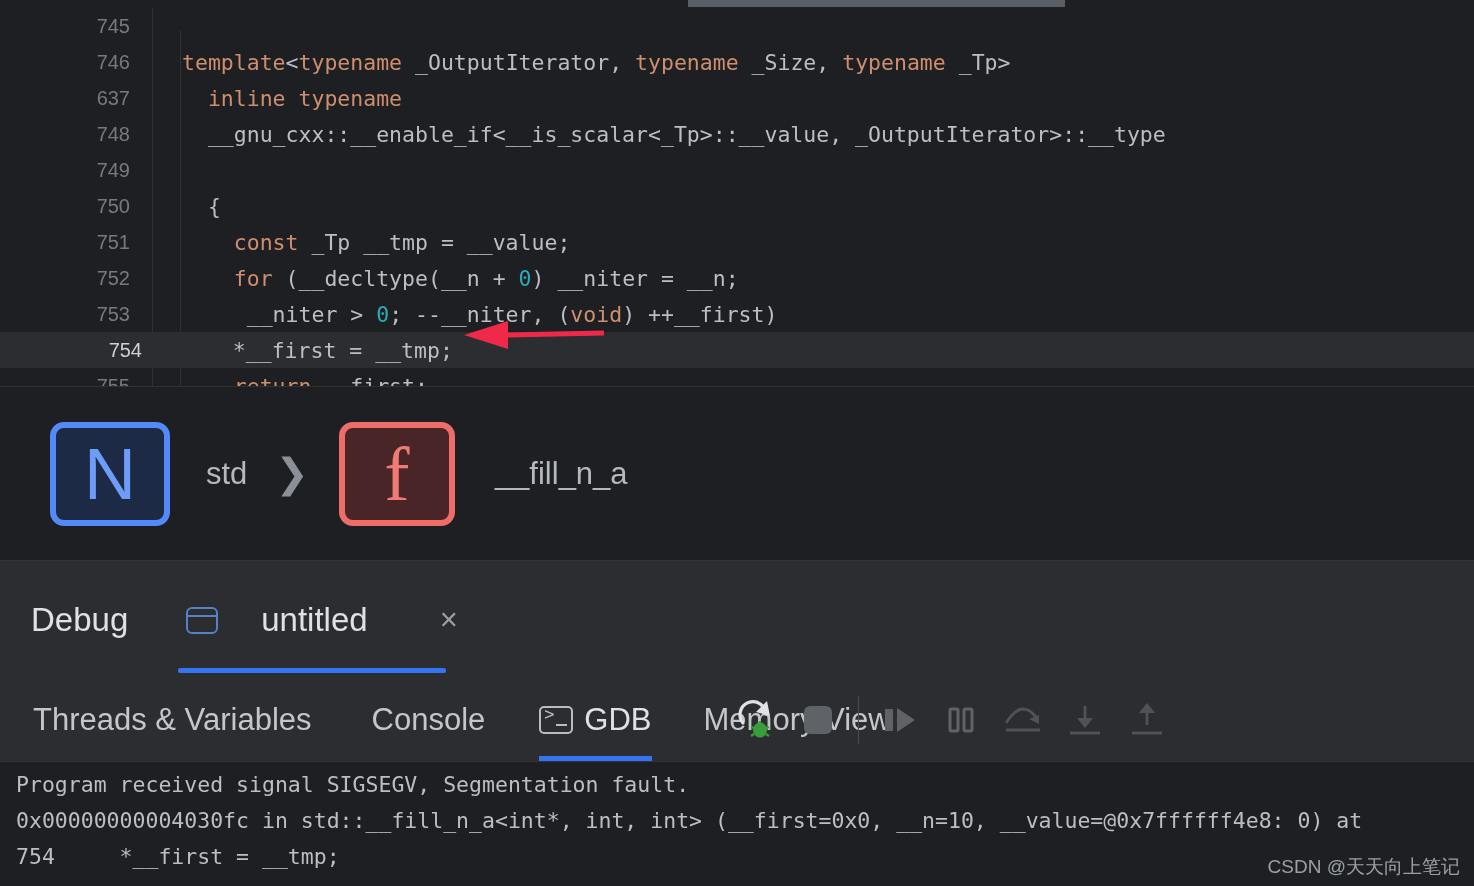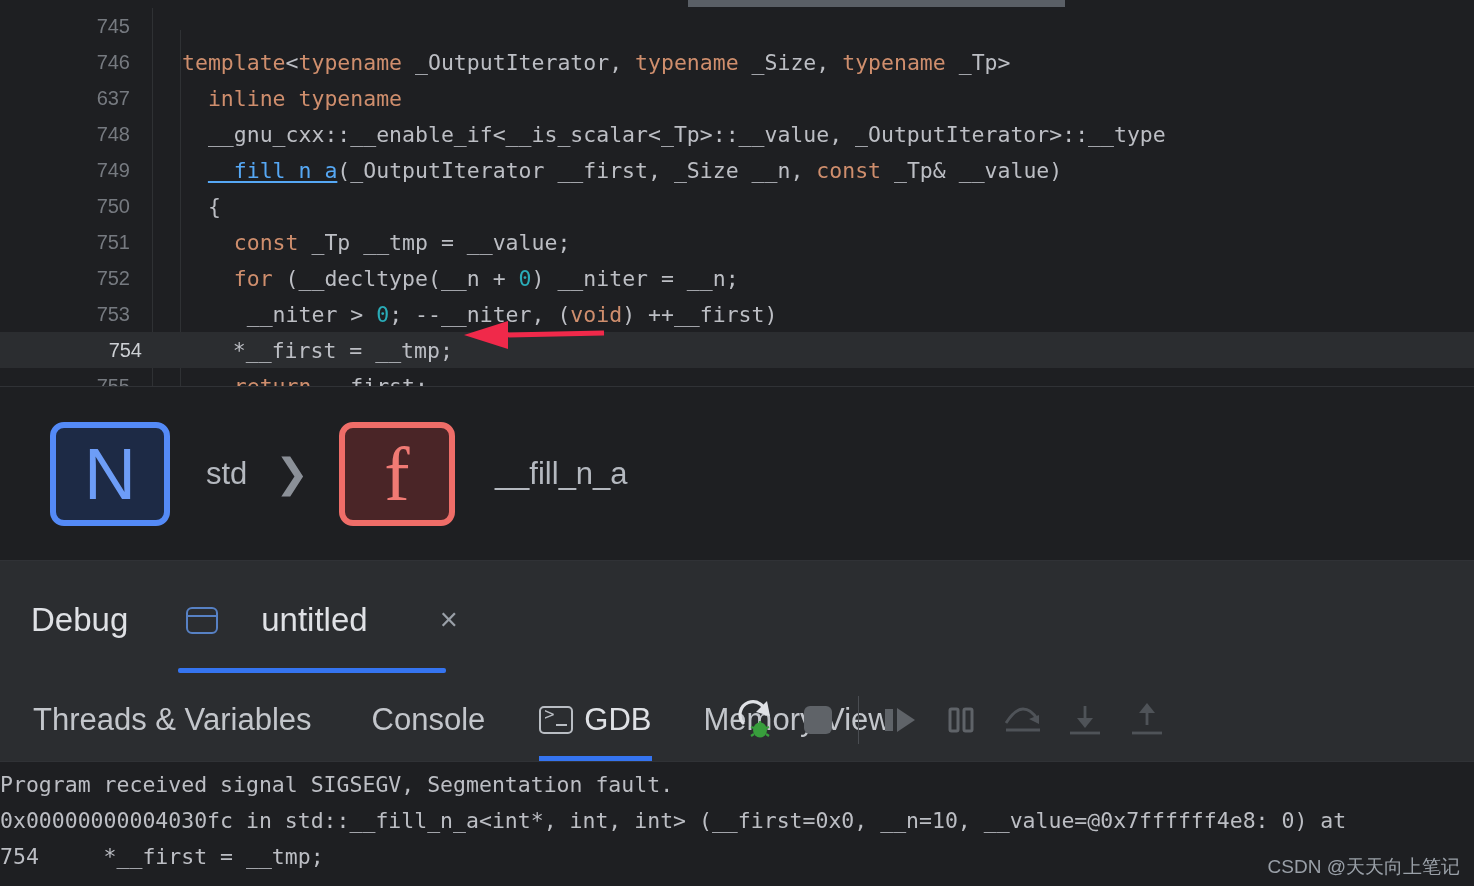--- a/index.html
+++ b/index.html
@@ -186,21 +186,21 @@
     position: absolute; left: 0; top: 761px; width: 1474px; height: 1px;
     background: #303236;
   }
   .console {
     position: absolute; left: 0; top: 762px; width: 1474px; height: 124px;
     background: #1e1f22; overflow: hidden; padding-top: 5px;
   }
   .con-line {
     height: 36px; line-height: 36px; white-space: pre;
     font-family: "DejaVu Sans Mono", monospace; font-size: 21.5px;
-    color: #bcbec4; padding-left: 0px;
+    color: #bcbec4; padding-left: 16px;
   }
   .watermark {
     position: absolute; right: 14px; bottom: 6px;
     color: #9aa0a8; font-size: 19px;
     font-family: "Liberation Sans", sans-serif;
     margin-top: 24px;
   }
 </style>
 </head>
 <body>
@@ -212,21 +212,21 @@
   </div>
 
   <div class="editor">
     <div class="gutter-sep"></div>
     <div class="indent-guide"></div>
     <div id="code-lines">
         <div class="code-line"><div class="lineno">745</div><div class="code-text"></div></div>
         <div class="code-line"><div class="lineno">746</div><div class="code-text"><span class="kw">template</span><span class="pn">&lt;</span><span class="kw">typename</span><span class="id"> _OutputIterator, </span><span class="kw">typename</span><span class="id"> _Size, </span><span class="kw">typename</span><span class="id"> _Tp</span><span class="pn">&gt;</span></div></div>
         <div class="code-line"><div class="lineno">637</div><div class="code-text"><span class="id">  </span><span class="kw">inline</span><span class="id"> </span><span class="kw">typename</span></div></div>
         <div class="code-line"><div class="lineno">748</div><div class="code-text"><span class="id">  __gnu_cxx::__enable_if&lt;__is_scalar&lt;_Tp&gt;::__value, _OutputIterator&gt;::__type</span></div></div>
-        <div class="code-line"><div class="lineno">749</div><div class="code-text"><span class="id">  </span><span class="fn underline">__fill_n_a</span><span class="pn">(</span><span class="id">_OutputIterator __first, _Size __n, </span><span class="kw">const</span><span class="id"> _Tp&amp; __value</span><span class="pn">)</span></div></div>
+        <div class="code-line"><div class="lineno">749</div></div>
         <div class="code-line"><div class="lineno">750</div><div class="code-text"><span class="id">  {</span></div></div>
         <div class="code-line"><div class="lineno">751</div><div class="code-text"><span class="id">    </span><span class="kw">const</span><span class="id"> _Tp __tmp = __value;</span></div></div>
         <div class="code-line"><div class="lineno">752</div><div class="code-text"><span class="id">    </span><span class="kw">for</span><span class="id"> (__decltype(__n + </span><span class="num">0</span><span class="id">) __niter = __n;</span></div></div>
         <div class="code-line"><div class="lineno">753</div><div class="code-text"><span class="id">     __niter &gt; </span><span class="num">0</span><span class="id">; --__niter, (</span><span class="kw">void</span><span class="id">) ++__first)</span></div></div>
         <div class="code-line highlight"><div class="lineno">754</div><div class="code-text"><span class="id">   *__first = __tmp;</span></div></div>
         <div class="code-line"><div class="lineno">755</div><div class="code-text"><span class="id">    </span><span class="kw">return</span><span class="id"> __first;</span></div></div>
       </div>
 
     <svg class="arrow" style="left:462px; top:310px;" width="146" height="34">
       <line x1="40" y1="17" x2="142" y2="15" stroke="#f0294a" stroke-width="5"></line>

